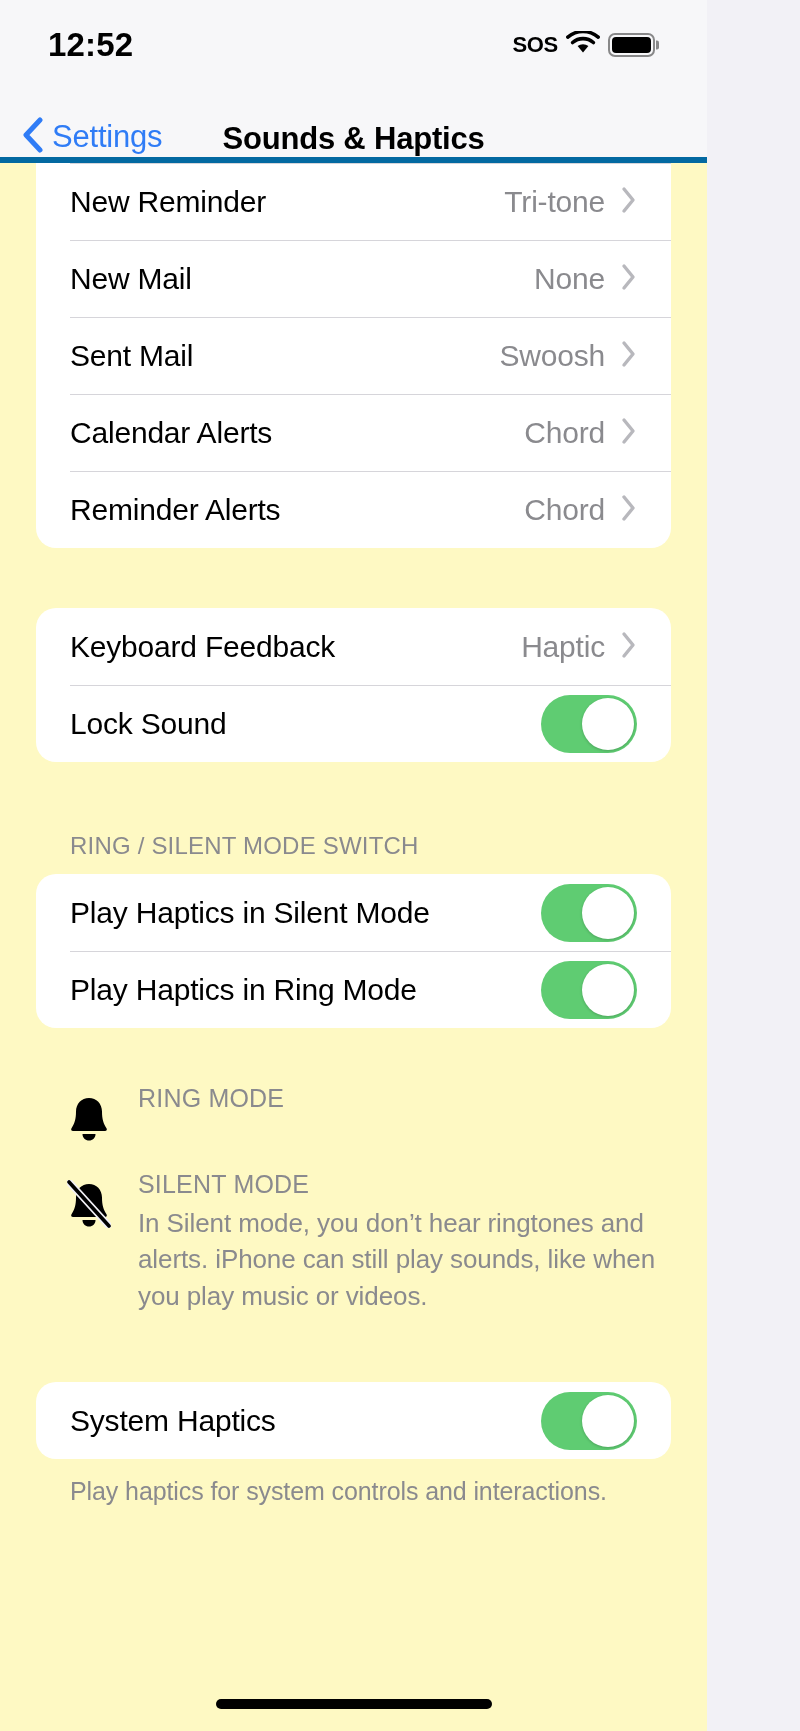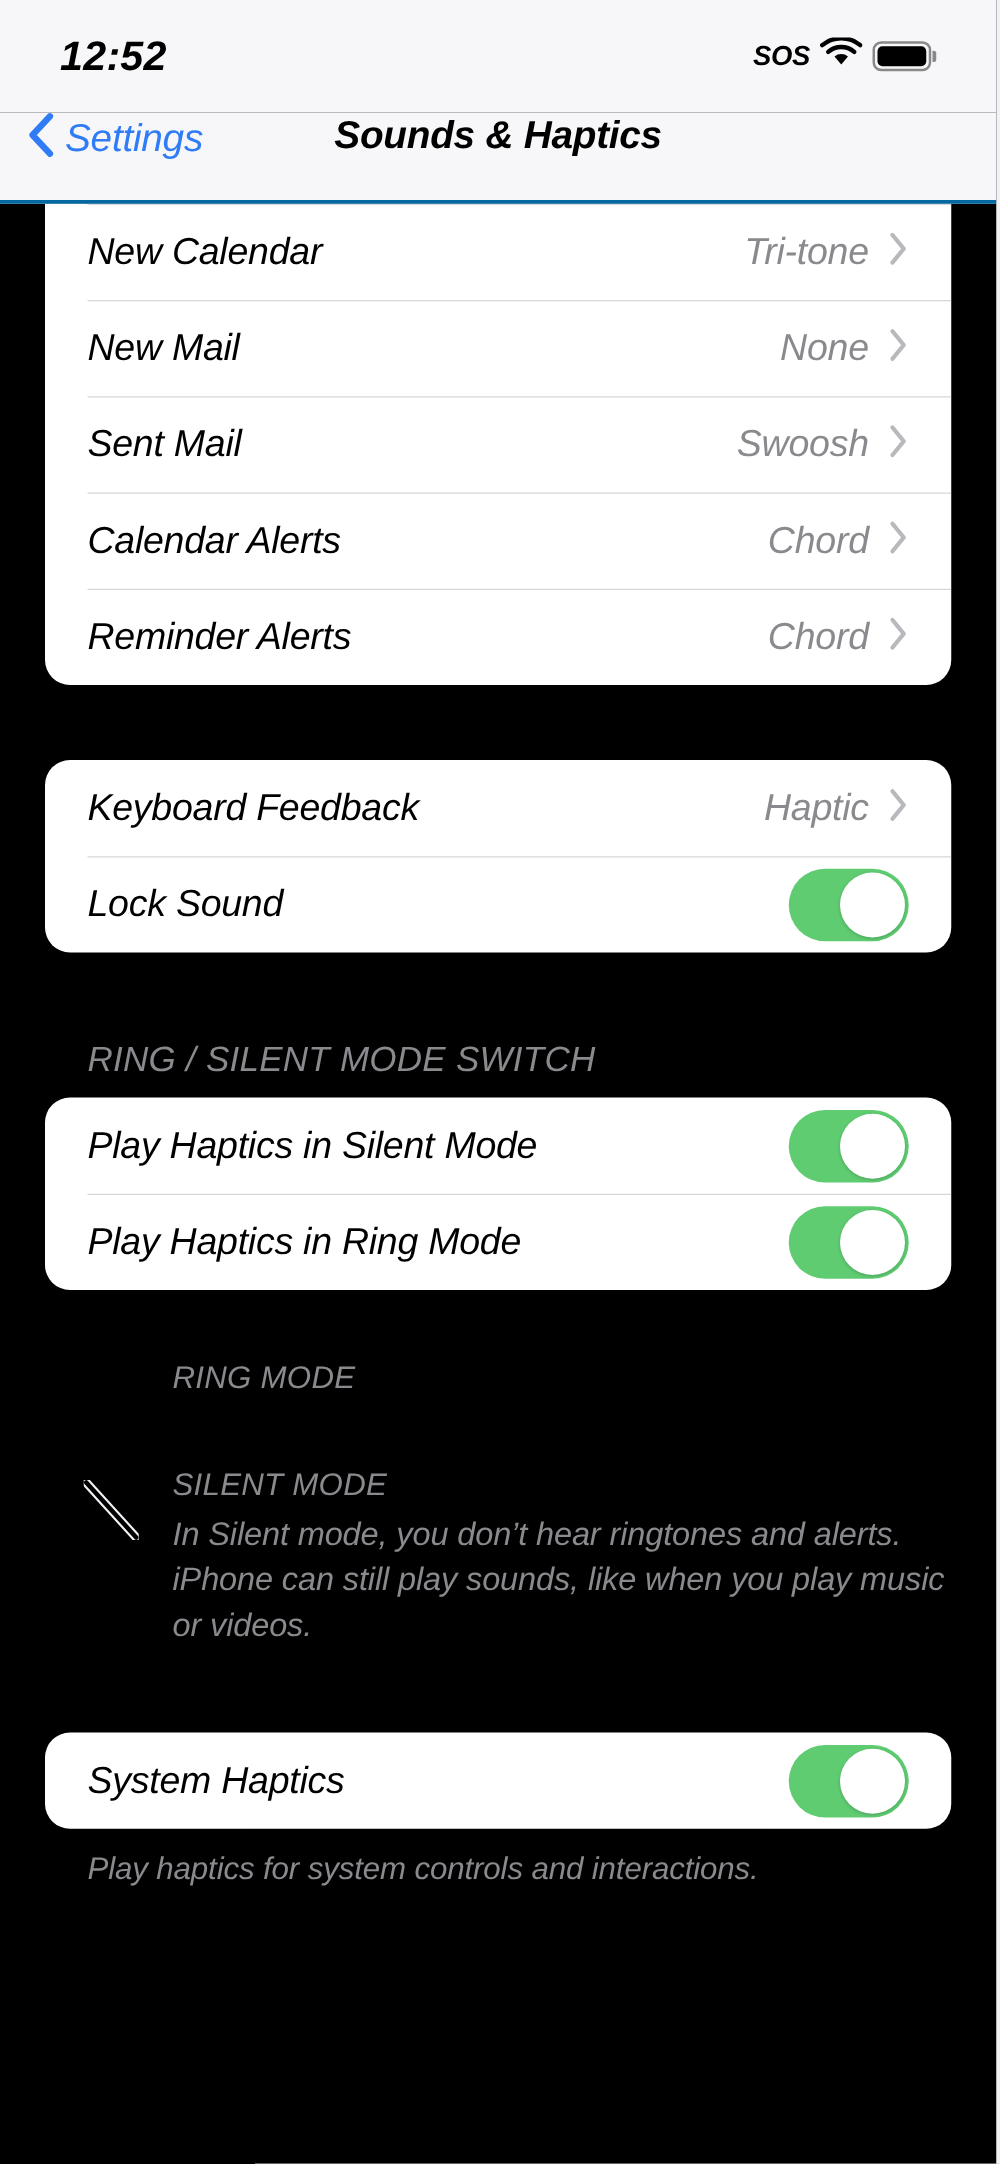--- a/index.html
+++ b/index.html
@@ -7,25 +7,24 @@
   html, body {
     width: 800px;
     height: 1731px;
     background: #f2f1f6;
     font-family: "Liberation Sans", sans-serif;
     -webkit-font-smoothing: antialiased;
   }
 
   .phone {
     position: relative;
-    width: 797px;
+    width: 707px;
     height: 1731px;
-    background: #000000;
+    background: #fef9c3;
     overflow: hidden;
-    font-style: italic;
   }
 
   
   .status-bar {
     height: 90px;
     background: #f7f7f9;
     display: flex;
     align-items: center;
     justify-content: space-between;
     padding: 0 52px 0 48px;
@@ -74,22 +73,22 @@
     background: rgba(0,0,0,0.45);
     border-radius: 0 2px 2px 0;
   }
 
   
   .nav-bar {
     position: relative;
     height: 73px;
     background: #f7f7f9;
     display: flex;
-    align-items: flex-start;
-    border-bottom: 3px solid #0369a1;
+    align-items: flex-end;
+    border-bottom: 6px solid #0369a1;
   }
   .nav-back {
     display: flex;
     align-items: center;
     gap: 8px;
     padding-left: 22px;
     cursor: pointer;
   }
   .chevron-left {
     display: block;
@@ -188,21 +187,21 @@
     left: 41px;
     width: 52px;
     height: 52px;
     border-radius: 50%;
     background: #fff;
     box-shadow: 0 1px 3px rgba(0,0,0,0.2);
   }
 
   
   .section-header {
-    font-size: 28px;
+    font-size: 24px;
     color: #8a8a8e;
     letter-spacing: 0.2px;
     padding: 0 36px 14px 70px;
   }
   .section-footer {
     font-size: 25px;
     color: #8a8a8e;
     letter-spacing: -0.1px;
     padding: 16px 50px 0 70px;
     line-height: 1.35;
@@ -288,21 +287,21 @@
       </span>
       <span class="nav-back-label">Settings</span>
     </div>
     <div class="nav-title">Sounds &amp; Haptics</div>
   </div>
 
   <div class="content">
 
     <div class="group flush-top">
       <div class="row has-top-divider">
-        <span class="row-label">New Calendar</span>
+        <span class="row-label">New Reminder</span>
         <span class="row-right">
           <span class="row-value">Tri-tone</span>
           <span class="chevron-right">
             <svg width="16" height="28" viewBox="0 0 16 28">
                 <path d="M3 3 L12 14 L3 25" stroke="#b8b8bd" stroke-width="3.4" fill="none" stroke-linecap="round" stroke-linejoin="round"></path>
               </svg>
           </span>
         </span>
       </div>
       <div class="row">

